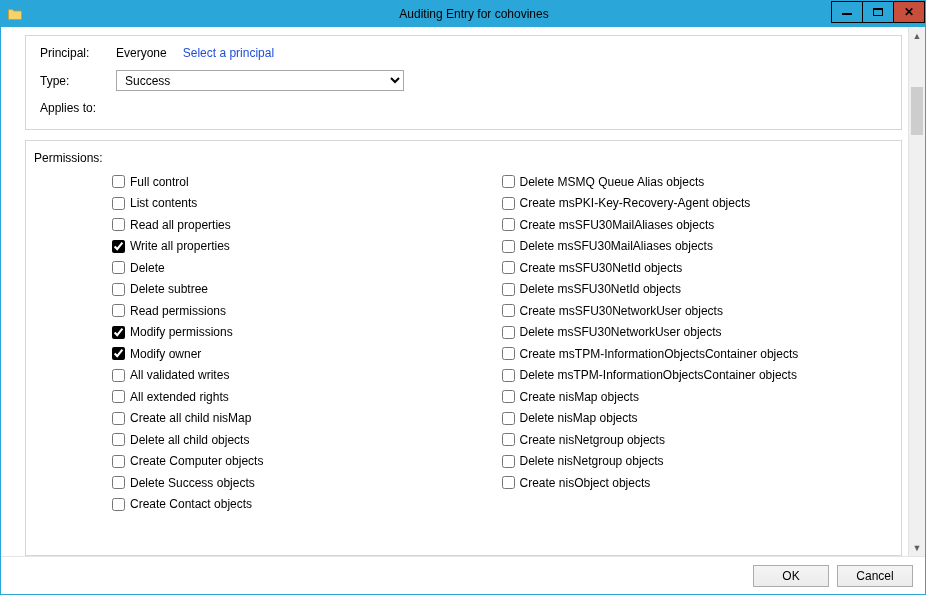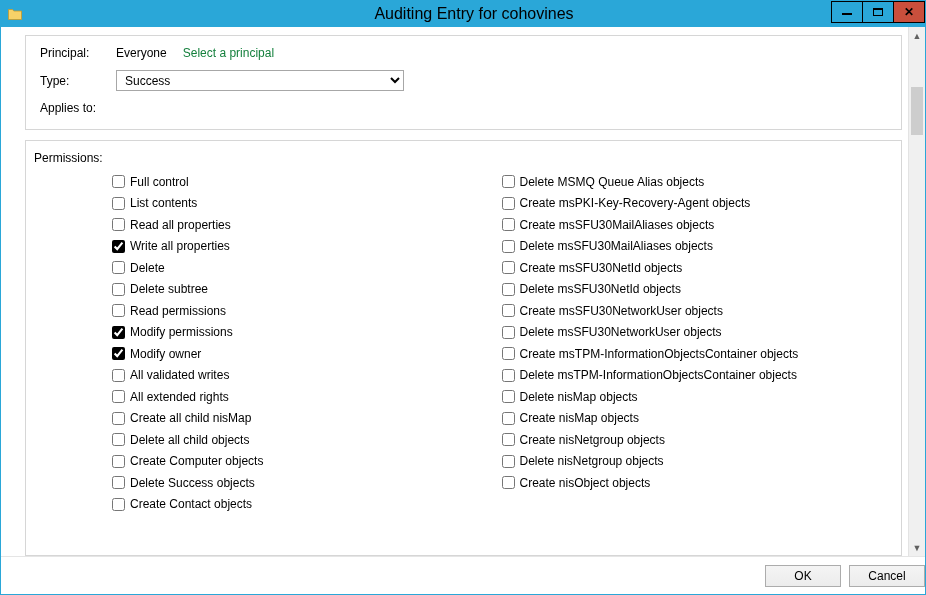--- a/index.html
+++ b/index.html
@@ -3,21 +3,21 @@
 <meta charset="utf-8">
 <style>
   * { box-sizing: border-box; }
   html, body { margin: 0; padding: 0; font-family: "Segoe UI", Tahoma, sans-serif; font-size: 12px; color: #000; }
   body { background: #fff; width: 926px; height: 595px; overflow: hidden; }
 
   .window { width: 926px; height: 595px; border: 1px solid #2aa7d8; display: flex; flex-direction: column; }
 
   .titlebar { background: #2aa7d8; height: 26px; display: flex; align-items: center; position: relative; }
   .titlebar .icon { width: 16px; height: 16px; margin-left: 6px; }
-  .titlebar .title { flex: 1; text-align: center; font-size: 16px; color: #000; }
+  .titlebar .title { flex: 1; text-align: center; font-size: 12px; color: #000; }
   .titlebar .winbtns { display: flex; height: 22px; position: absolute; right: 0; top: 0; }
   .titlebar .winbtn { width: 32px; height: 22px; border: 1px solid #000; margin-left: -1px; display: flex; align-items: center; justify-content: center; background: #2aa7d8; }
   .titlebar .winbtn.close { background: #c94f3c; }
   .glyph-min { display:inline-block; width:10px; border-bottom:2px solid #000; margin-top:4px; }
   .glyph-max { display:inline-block; width:10px; height:8px; border:1.5px solid #000; border-top-width:2px; }
   .glyph-x { font-weight:bold; font-size:12px; line-height:1; }
 
   .client { flex: 1; display: flex; flex-direction: row; background: #fff; overflow: hidden; }
   .content-col { flex: 1; padding: 8px 6px 0 24px; display: flex; flex-direction: column; overflow: hidden; }
   .scroll-col { width: 17px; background: #f0f0f0; border-left: 1px solid #e3e3e3; position: relative; }
@@ -25,32 +25,32 @@
   .scroll-thumb { position:absolute; left:2px; right:2px; top:60px; height:48px; background:#cdcdcd; }
 
   fieldset.panel { border: 1px solid #d6d6d6; margin: 0 0 10px 0; padding: 10px 12px 12px 14px; }
   fieldset.panel.top { padding-bottom: 14px; }
   fieldset.panel.perm { flex:1; overflow:hidden; margin-bottom: 0; }
 
   .form-row { display: flex; align-items: center; margin-bottom: 10px; }
   .form-row:last-child { margin-bottom: 0; }
   .form-row .lbl { width: 76px; }
   .principal-value { margin-right: 16px; }
-  a.link { color: #15803d; text-decoration: none; cursor: pointer; }
+  a.link { color: #1d4ed8; text-decoration: none; cursor: pointer; }
   select.combo { width: 288px; height: 21px; background:#fff; border:1px solid #a7a7a7; font: inherit; padding-left:4px; }
 
   .perm-body { display:flex; flex-direction:column; height:100%; }
   .perm-label { margin: 0 0 6px -6px; }
   .perm-columns { display:flex; gap: 2px; padding-left: 72px; }
   .perm-col { flex:1; }
   .perm-item { display:flex; align-items:center; height:21.5px; }
   .perm-item input[type="checkbox"] { width:13px; height:13px; margin:0 5px 0 0; accent-color:#000; }
   .perm-item .txt { white-space:nowrap; }
 
-  .footer { height: 38px; border-top: 1px solid #e5e5e5; display:flex; align-items:center; justify-content:flex-end; gap:8px; background:#fff; }
+  .footer { height: 38px; border-top: 1px solid #e5e5e5; display:flex; align-items:center; justify-content:flex-end; padding-right:12px; gap:8px; background:#fff; }
   button.btn { width: 76px; height:22px; font: inherit; background: linear-gradient(#f4f4f4,#ececec); border:1px solid #acacac; cursor:pointer; }
 
 </style>
 </head>
 <body>
 
 <div class="window">
 
   <div class="titlebar">
     <span class="icon">
@@ -199,25 +199,25 @@
                 <label class="perm-item">
                   <input type="checkbox" style="">
                   <span class="txt">Create msTPM-InformationObjectsContainer objects</span>
                 </label>
                 <label class="perm-item">
                   <input type="checkbox" style="">
                   <span class="txt">Delete msTPM-InformationObjectsContainer objects</span>
                 </label>
                 <label class="perm-item">
                   <input type="checkbox" style="">
+                  <span class="txt">Create nisMap objects</span>
+                </label>
+                <label class="perm-item">
+                  <input type="checkbox" style="">
                   <span class="txt">Delete nisMap objects</span>
-                </label>
-                <label class="perm-item">
-                  <input type="checkbox" style="">
-                  <span class="txt">Create nisMap objects</span>
                 </label>
                 <label class="perm-item">
                   <input type="checkbox" style="">
                   <span class="txt">Create nisNetgroup objects</span>
                 </label>
                 <label class="perm-item">
                   <input type="checkbox" style="">
                   <span class="txt">Delete nisNetgroup objects</span>
                 </label>
                 <label class="perm-item">

